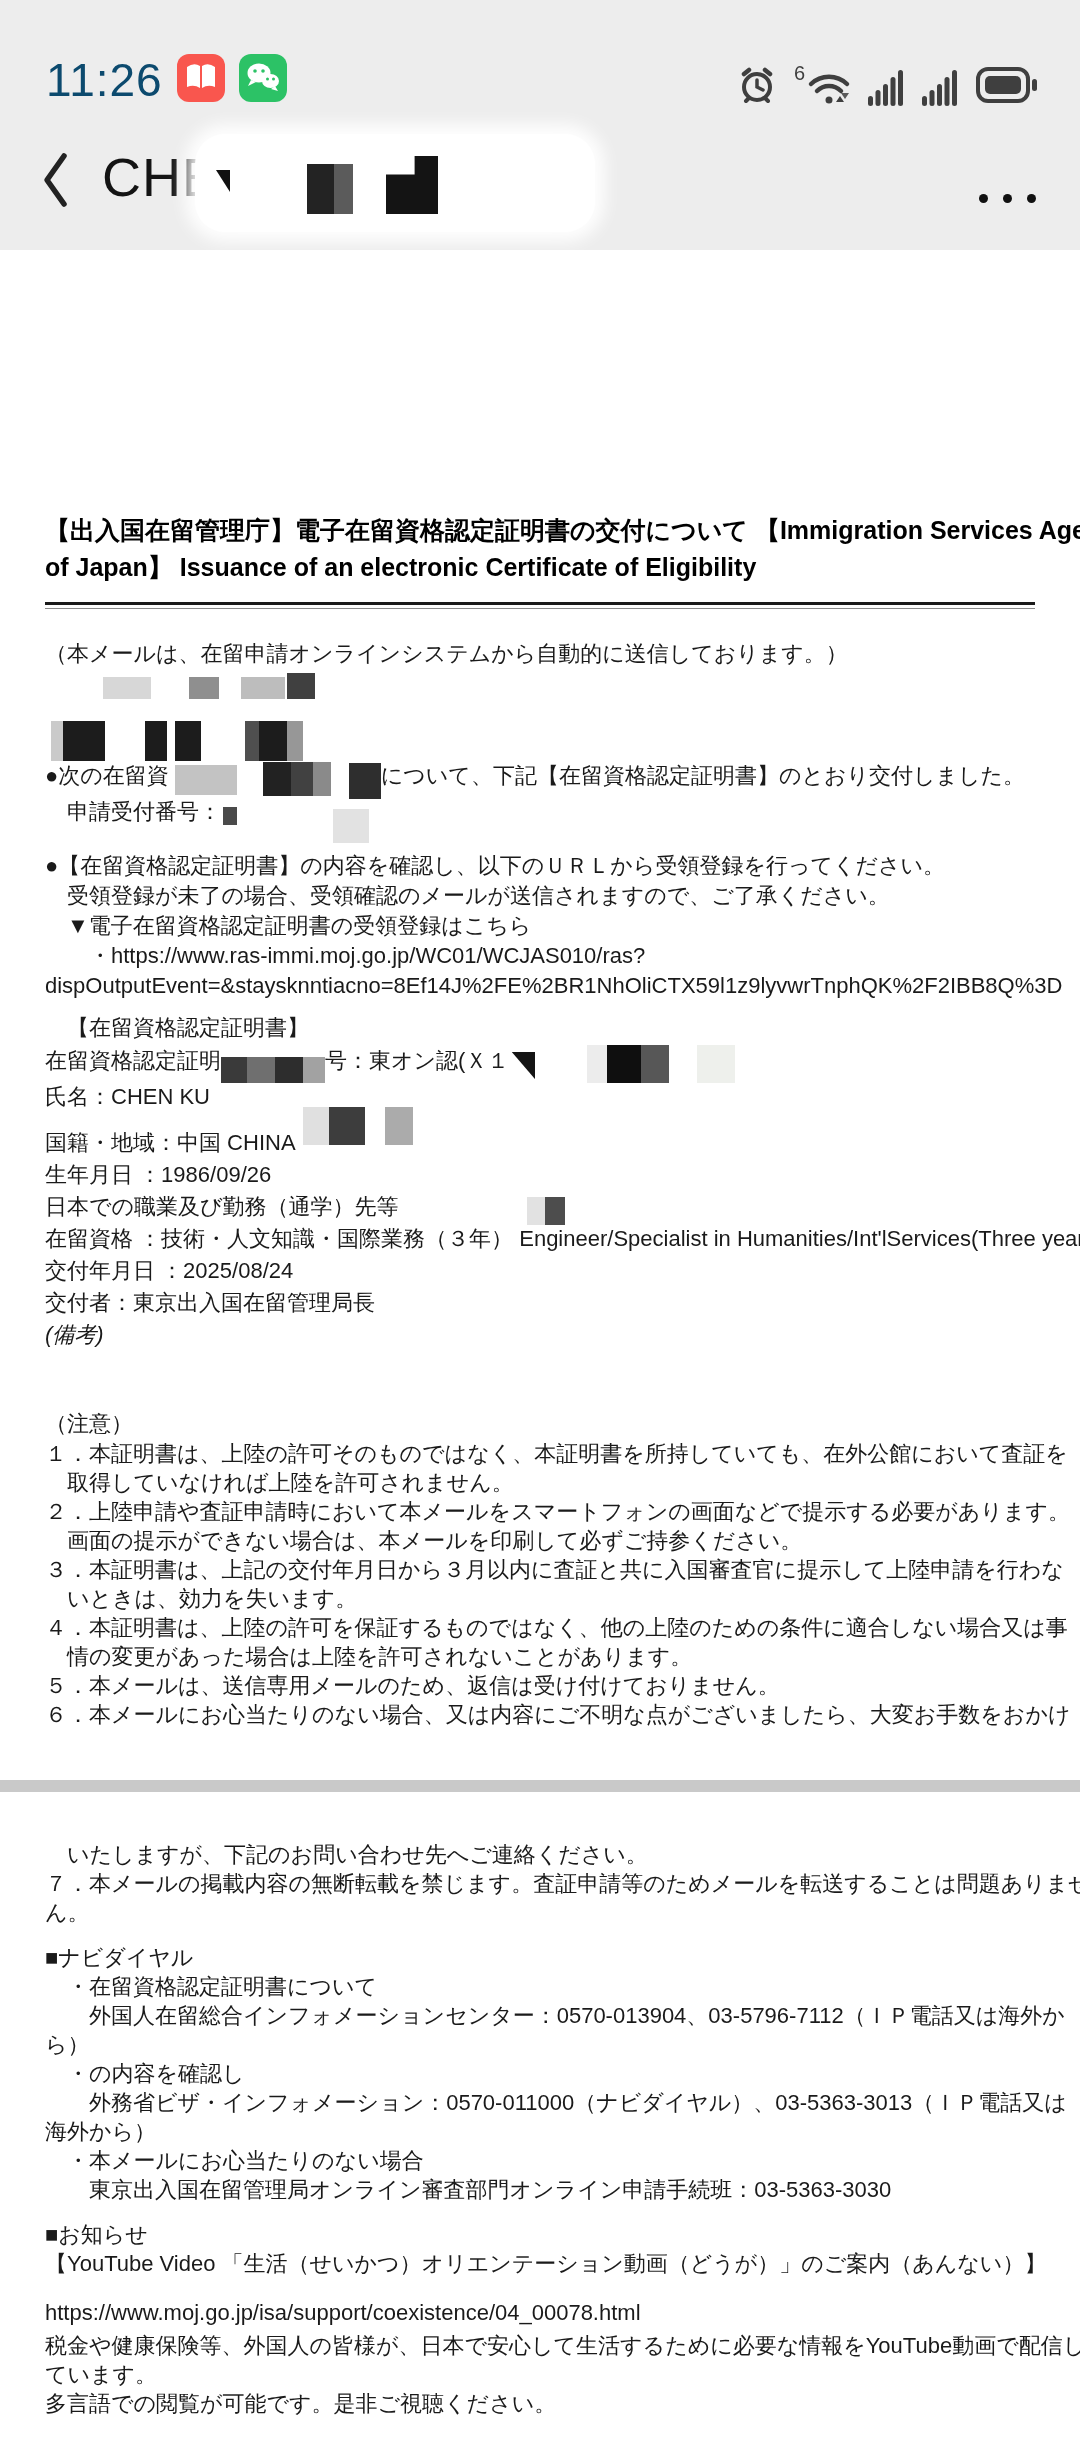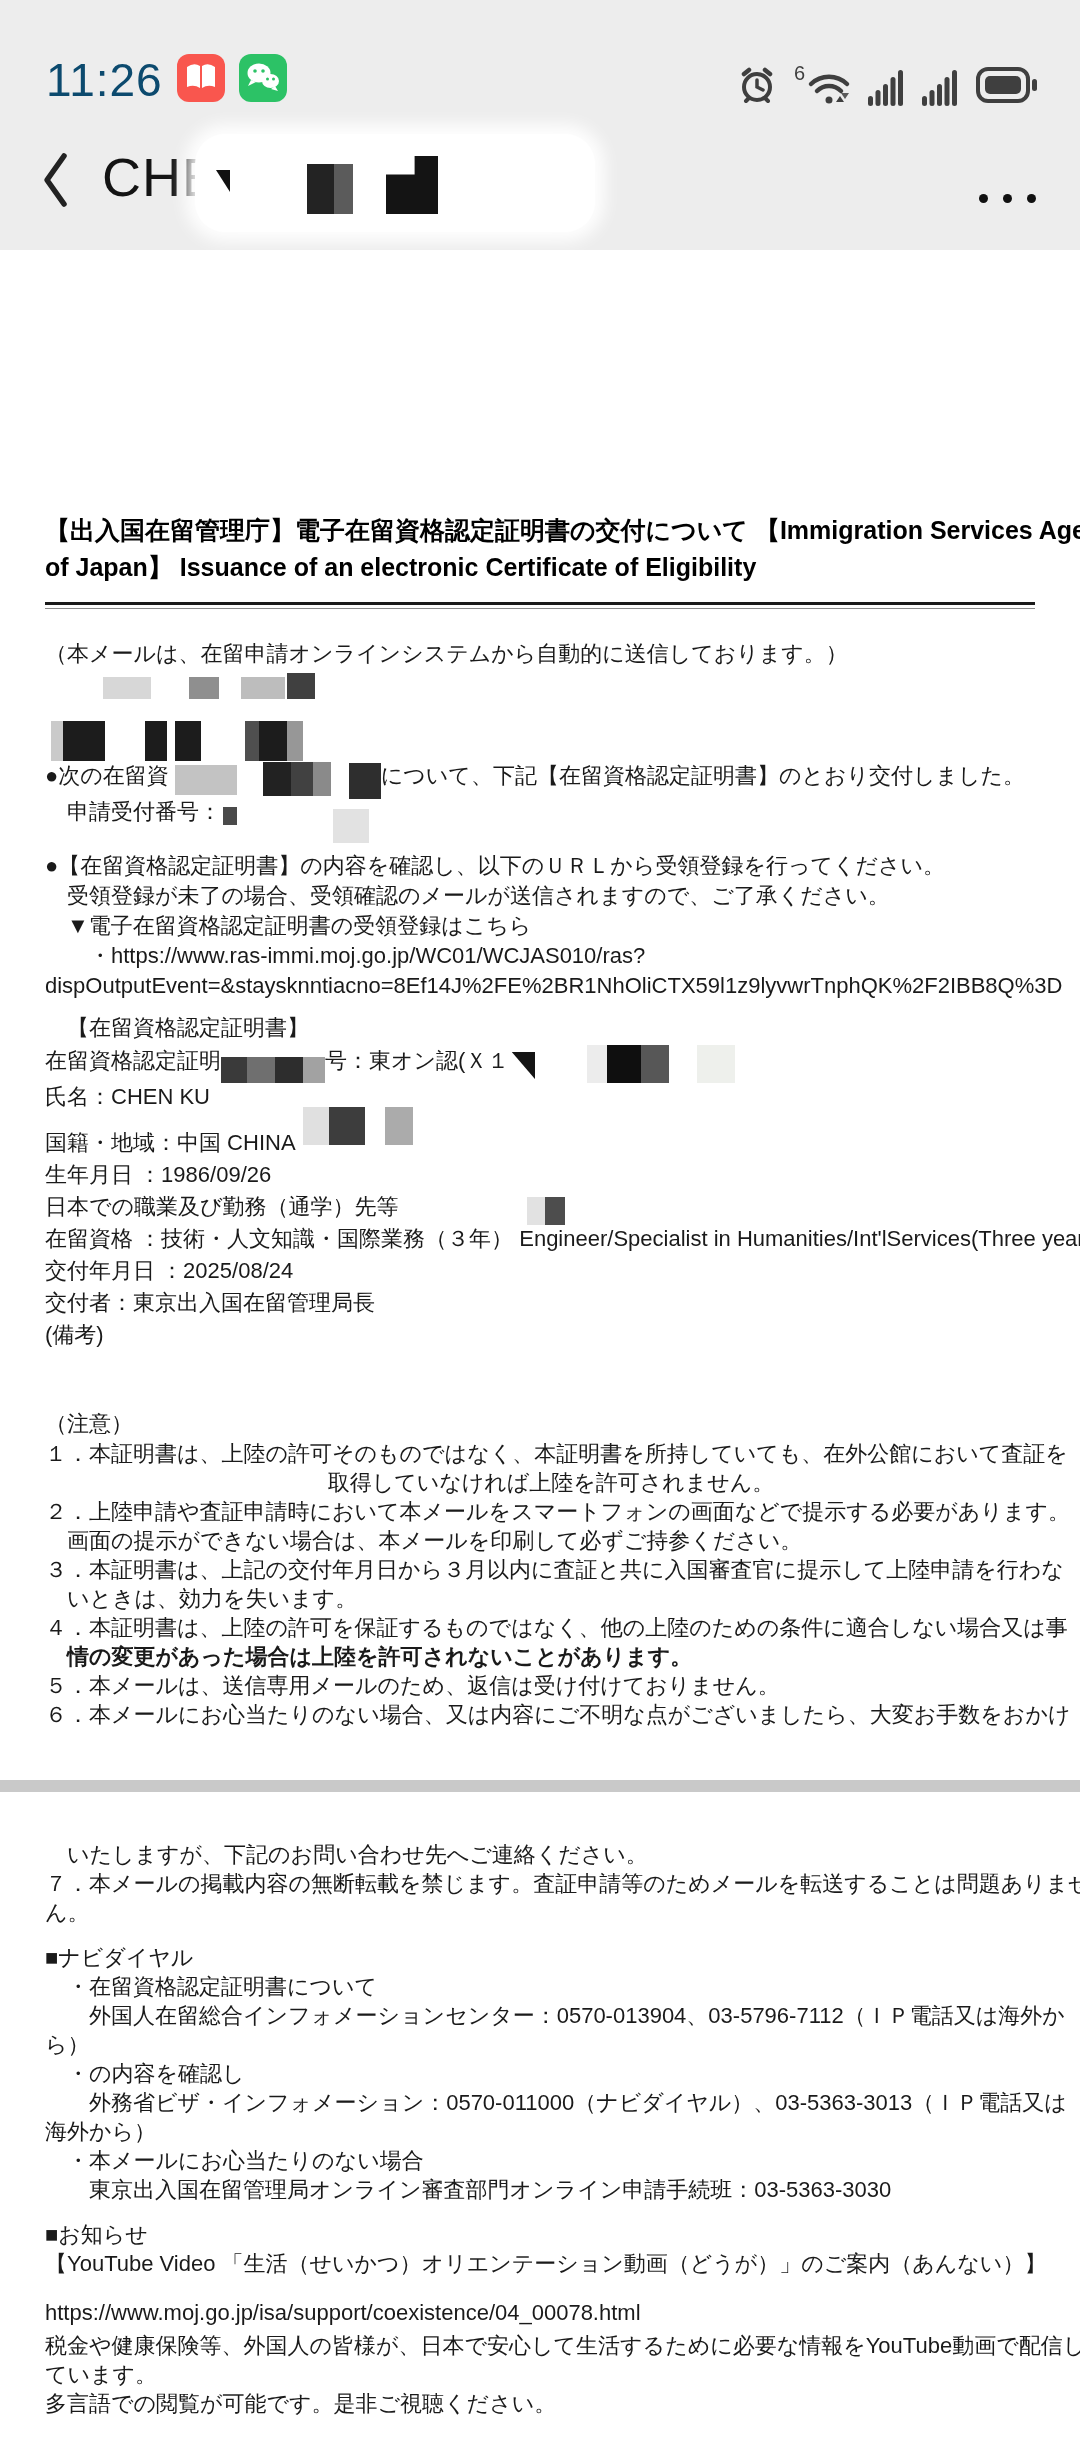--- a/index.html
+++ b/index.html
@@ -163,30 +163,30 @@
     <div class="line" style="margin-top: 12px;"><span>　【在留資格認定証明書】</span></div>
     <div class="line" style="line-height: 32px;"><span>在留資格認定証明</span><span class="redact" style="width: 26px; height: 26px; background: rgb(58, 58, 58); top: 8px;"></span><span class="redact" style="width: 28px; height: 26px; background: rgb(111, 111, 111); top: 8px;"></span><span class="redact" style="width: 28px; height: 26px; background: rgb(45, 45, 45); top: 8px;"></span><span class="redact" style="width: 22px; height: 26px; background: rgb(162, 162, 162); top: 8px;"></span><span>号：東オン認(Ｘ１</span><span class="redact tri" style="width: 24px; height: 28px; background: rgb(20, 20, 20); margin-left: 2px; top: 4px;"></span><span class="redact" style="width: 20px; height: 38px; background: rgb(236, 236, 236); margin-left: 52px; top: 2px;"></span><span class="redact" style="width: 34px; height: 38px; background: rgb(15, 15, 15); top: 2px;"></span><span class="redact" style="width: 28px; height: 38px; background: rgb(87, 87, 87); top: 2px;"></span><span class="redact" style="width: 38px; height: 38px; background: rgb(238, 240, 236); margin-left: 28px; top: 2px;"></span></div>
     <div class="line" style="line-height: 32px;"><span>氏名：CHEN KU</span></div>
     <div class="line tight"><span class="redact" style="width: 26px; height: 38px; background: rgb(224, 224, 224); margin-left: 258px; top: -6px;"></span><span class="redact" style="width: 36px; height: 38px; background: rgb(61, 61, 61); top: -6px;"></span><span class="redact" style="width: 28px; height: 38px; background: rgb(171, 171, 171); margin-left: 20px; top: -6px;"></span></div>
     <div class="line" style="line-height: 32px;"><span>国籍・地域：中国 CHINA</span></div>
     <div class="line" style="line-height: 32px;"><span>生年月日 ：1986/09/26</span></div>
     <div class="line" style="line-height: 32px;"><span>日本での職業及び勤務（通学）先等</span><span class="redact" style="width: 18px; height: 28px; background: rgb(226, 226, 226); margin-left: 128px; top: 3px;"></span><span class="redact" style="width: 20px; height: 28px; background: rgb(77, 77, 77); top: 3px;"></span></div>
     <div class="line" style="line-height: 32px;"><span>在留資格 ：技術・人文知識・国際業務（３年） Engineer/Specialist in Humanities/Int'lServices(Three years)</span></div>
     <div class="line" style="line-height: 32px;"><span>交付年月日 ：2025/08/24</span></div>
     <div class="line" style="line-height: 32px;"><span>交付者：東京出入国在留管理局長</span></div>
-    <div class="line" style="line-height: 32px;"><span>(備考)</span></div>
+    <div class="line" style="line-height: 32px; font-style: italic;"><span>(備考)</span></div>
     <div class="line" style="margin-top: 58px;"><span>（注意）</span></div>
     <div class="line" style="line-height: 29px;"><span>１．本証明書は、上陸の許可そのものではなく、本証明書を所持していても、在外公館において査証を</span></div>
-    <div class="line" style="line-height: 29px; text-align: center;"><span>　取得していなければ上陸を許可されません。</span></div>
+    <div class="line" style="line-height: 29px;"><span>　取得していなければ上陸を許可されません。</span></div>
     <div class="line" style="line-height: 29px;"><span>２．上陸申請や査証申請時において本メールをスマートフォンの画面などで提示する必要があります。</span></div>
     <div class="line" style="line-height: 29px;"><span>　画面の提示ができない場合は、本メールを印刷して必ずご持参ください。</span></div>
     <div class="line" style="line-height: 29px;"><span>３．本証明書は、上記の交付年月日から３月以内に査証と共に入国審査官に提示して上陸申請を行わな</span></div>
     <div class="line" style="line-height: 29px;"><span>　いときは、効力を失います。</span></div>
     <div class="line" style="line-height: 29px;"><span>４．本証明書は、上陸の許可を保証するものではなく、他の上陸のための条件に適合しない場合又は事</span></div>
-    <div class="line" style="line-height: 29px; font-weight: bold;"><span>　情の変更があった場合は上陸を許可されないことがあります。</span></div>
+    <div class="line" style="line-height: 29px;"><span>　情の変更があった場合は上陸を許可されないことがあります。</span></div>
     <div class="line" style="line-height: 29px;"><span>５．本メールは、送信専用メールのため、返信は受け付けておりません。</span></div>
     <div class="line" style="line-height: 29px;"><span>６．本メールにお心当たりのない場合、又は内容にご不明な点がございましたら、大変お手数をおかけ</span></div>
   </div>
 
 <div class="band"></div>
 
 <div class="page" id="page2">
     <div class="line" style="margin-top: 48px;"><span>　いたしますが、下記のお問い合わせ先へご連絡ください。</span></div>
     <div class="line"><span>７．本メールの掲載内容の無断転載を禁じます。査証申請等のためメールを転送することは問題ありませ</span></div>
     <div class="line"><span>ん。</span></div>

